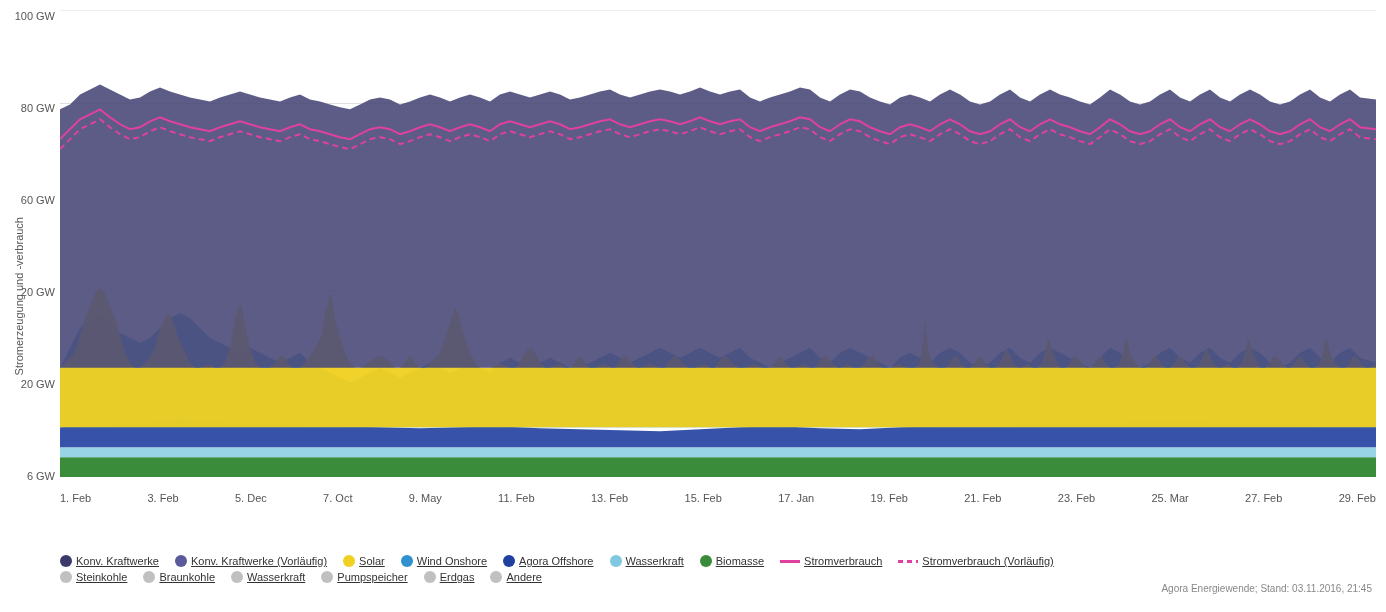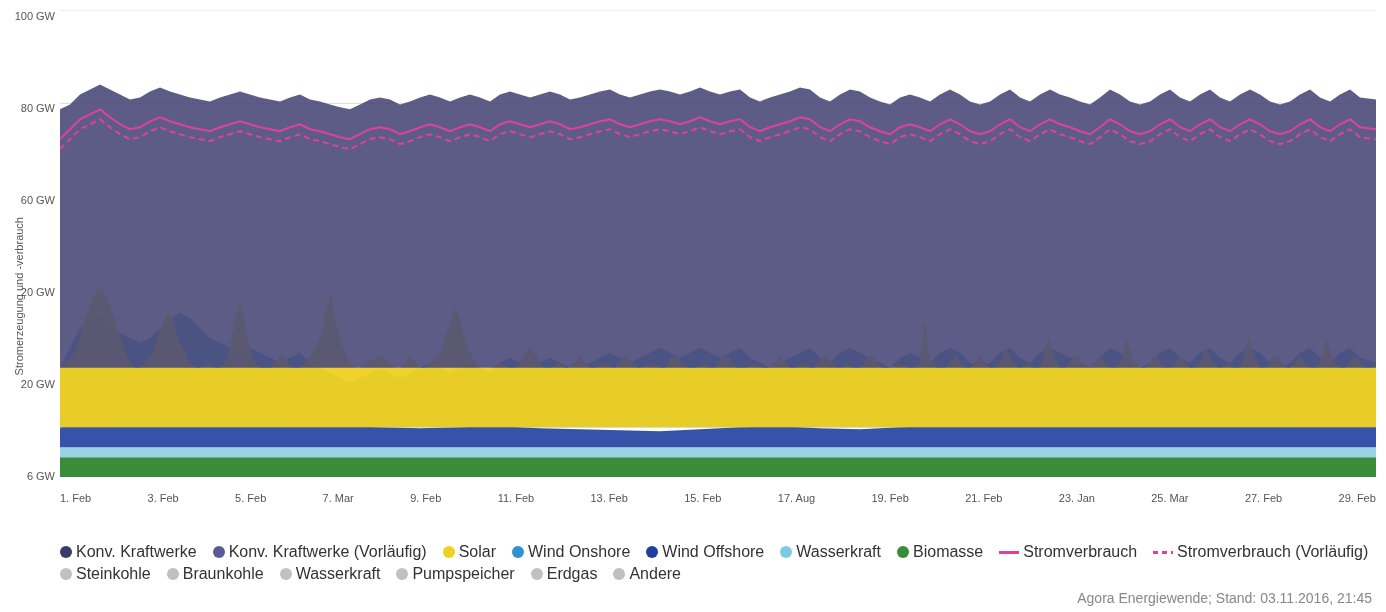--- a/index.html
+++ b/index.html
@@ -55,22 +55,23 @@
       display: flex;
       flex-wrap: wrap;
       align-items: center;
       gap: 6px 16px;
       margin-bottom: 4px;
     }
     .legend-item {
       display: flex;
       align-items: center;
       gap: 4px;
-      font-size: 16px;
+      font-size: 11px;
       color: #333;
+      text-decoration: underline;
     }
     .legend-dot {
       width: 12px;
       height: 12px;
       border-radius: 50%;
       flex-shrink: 0;
     }
     .legend-line {
       width: 20px;
       height: 3px;
@@ -81,23 +82,23 @@
       height: 3px;
       flex-shrink: 0;
       background: repeating-linear-gradient(
         to right,
         #e040a0 0, #e040a0 5px,
         transparent 5px, transparent 9px
       );
     }
     .footer-note {
       position: absolute;
-      bottom: 6px;
+      bottom: 18px;
       right: 14px;
-      font-size: 14px;
+      font-size: 10px;
       color: #888;
     }
   </style>
 </head>
 <body>
 
 <div class="chart-container">
 
   <div style="position:absolute;left:5px;top:50%;transform:translateY(-50%) rotate(-90deg);font-size:11px;color:#555;white-space:nowrap;width:20px;writing-mode:vertical-rl;text-orientation:mixed;transform:translateX(0) rotate(180deg);left:8px;top:calc(50% - 80px);">
   </div>
@@ -192,30 +193,30 @@
       0,130 10,120 20,110 30,105 40,100 50,108 60,115 70,120 80,118 90,112 100,108 110,112 120,115 130,118 140,120 150,122 160,118 170,115 180,112 190,115 200,118 210,120 220,122 230,118 240,115 250,120 260,122 270,125 280,128 290,130 300,125 310,120 320,118 330,120 340,125 350,122 360,118 370,115 380,118 390,122 400,118 410,115 420,118 430,122 440,115 450,112 460,115 470,118 480,115 490,112 500,115 510,120 520,118 530,115 540,112 550,110 560,115 570,118 580,115 590,112 600,110 610,112 620,115 630,112 640,108 650,112 660,115 670,112 680,110 690,118 700,122 710,118 720,115 730,112 740,108 750,110 760,118 770,122 780,115 790,110 800,112 810,118 820,122 830,125 840,118 850,115 860,118 870,122 880,115 890,110 900,115 910,122 920,125 930,122 940,115 950,110 960,118 970,122 980,115 990,110 1000,115 1010,118 1020,122 1030,125 1040,118 1050,110 1060,115 1070,122 1080,125 1090,122 1100,115 1110,110 1120,118 1130,122 1140,115 1150,110 1160,118 1170,122 1180,115 1190,110 1200,115 1210,122 1220,125 1230,122 1240,115 1250,110 1260,118 1270,122 1280,115 1290,110 1300,118 1316,120"></polyline>
 
     <polyline fill="none" stroke="#e040a0" stroke-width="2" stroke-dasharray="6,4" points="
       0,140 10,130 20,120 30,115 40,110 50,118 60,125 70,130 80,128 90,122 100,118 110,122 120,125 130,128 140,130 150,132 160,128 170,125 180,122 190,125 200,128 210,130 220,132 230,128 240,125 250,130 260,132 270,135 280,138 290,140 300,135 310,130 320,128 330,130 340,135 350,132 360,128 370,125 380,128 390,132 400,128 410,125 420,128 430,132 440,125 450,122 460,125 470,128 480,125 490,122 500,125 510,130 520,128 530,125 540,122 550,120 560,125 570,128 580,125 590,122 600,120 610,122 620,125 630,122 640,118 650,122 660,125 670,122 680,120 690,128 700,132 710,128 720,125 730,122 740,118 750,120 760,128 770,132 780,125 790,120 800,122 810,128 820,132 830,135 840,128 850,125 860,128 870,132 880,125 890,120 900,125 910,132 920,135 930,132 940,125 950,120 960,128 970,132 980,125 990,120 1000,125 1010,128 1020,132 1030,135 1040,128 1050,120 1060,125 1070,132 1080,135 1090,132 1100,125 1110,120 1120,128 1130,132 1140,125 1150,120 1160,128 1170,132 1180,125 1190,120 1200,125 1210,132 1220,135 1230,132 1240,125 1250,120 1260,128 1270,132 1280,125 1290,120 1300,128 1316,130"></polyline>
 
   </svg>
 
   <div class="x-axis-labels" style="position:absolute;left:60px;right:10px;bottom:108px;display:flex;justify-content:space-between;font-size:11px;color:#555;">
     <span>1. Feb</span>
     <span>3. Feb</span>
-    <span>5. Feb</span>
-    <span>7. Mar</span>
-    <span>9. Feb</span>
+    <span>5. Dec</span>
+    <span>7. Oct</span>
+    <span>9. May</span>
     <span>11. Feb</span>
     <span>13. Feb</span>
     <span>15. Feb</span>
-    <span>17. Aug</span>
+    <span>17. Jan</span>
     <span>19. Feb</span>
     <span>21. Feb</span>
-    <span>23. Jan</span>
+    <span>23. Feb</span>
     <span>25. Mar</span>
     <span>27. Feb</span>
     <span>29. Feb</span>
   </div>
 
   <div class="legend-container">
 
     <div class="legend-row">
       <div class="legend-item">
         <div class="legend-dot" style="background:#3a3a6a;"></div>
@@ -228,21 +229,21 @@
       <div class="legend-item">
         <div class="legend-dot" style="background:#f0d020;"></div>
         <span>Solar</span>
       </div>
       <div class="legend-item">
         <div class="legend-dot" style="background:#3090d0;"></div>
         <span>Wind Onshore</span>
       </div>
       <div class="legend-item">
         <div class="legend-dot" style="background:#2040a0;"></div>
-        <span>Wind Offshore</span>
+        <span>Agora Offshore</span>
       </div>
       <div class="legend-item">
         <div class="legend-dot" style="background:#80c8e0;"></div>
         <span>Wasserkraft</span>
       </div>
       <div class="legend-item">
         <div class="legend-dot" style="background:#3a8c3a;"></div>
         <span>Biomasse</span>
       </div>
       <div class="legend-item">

